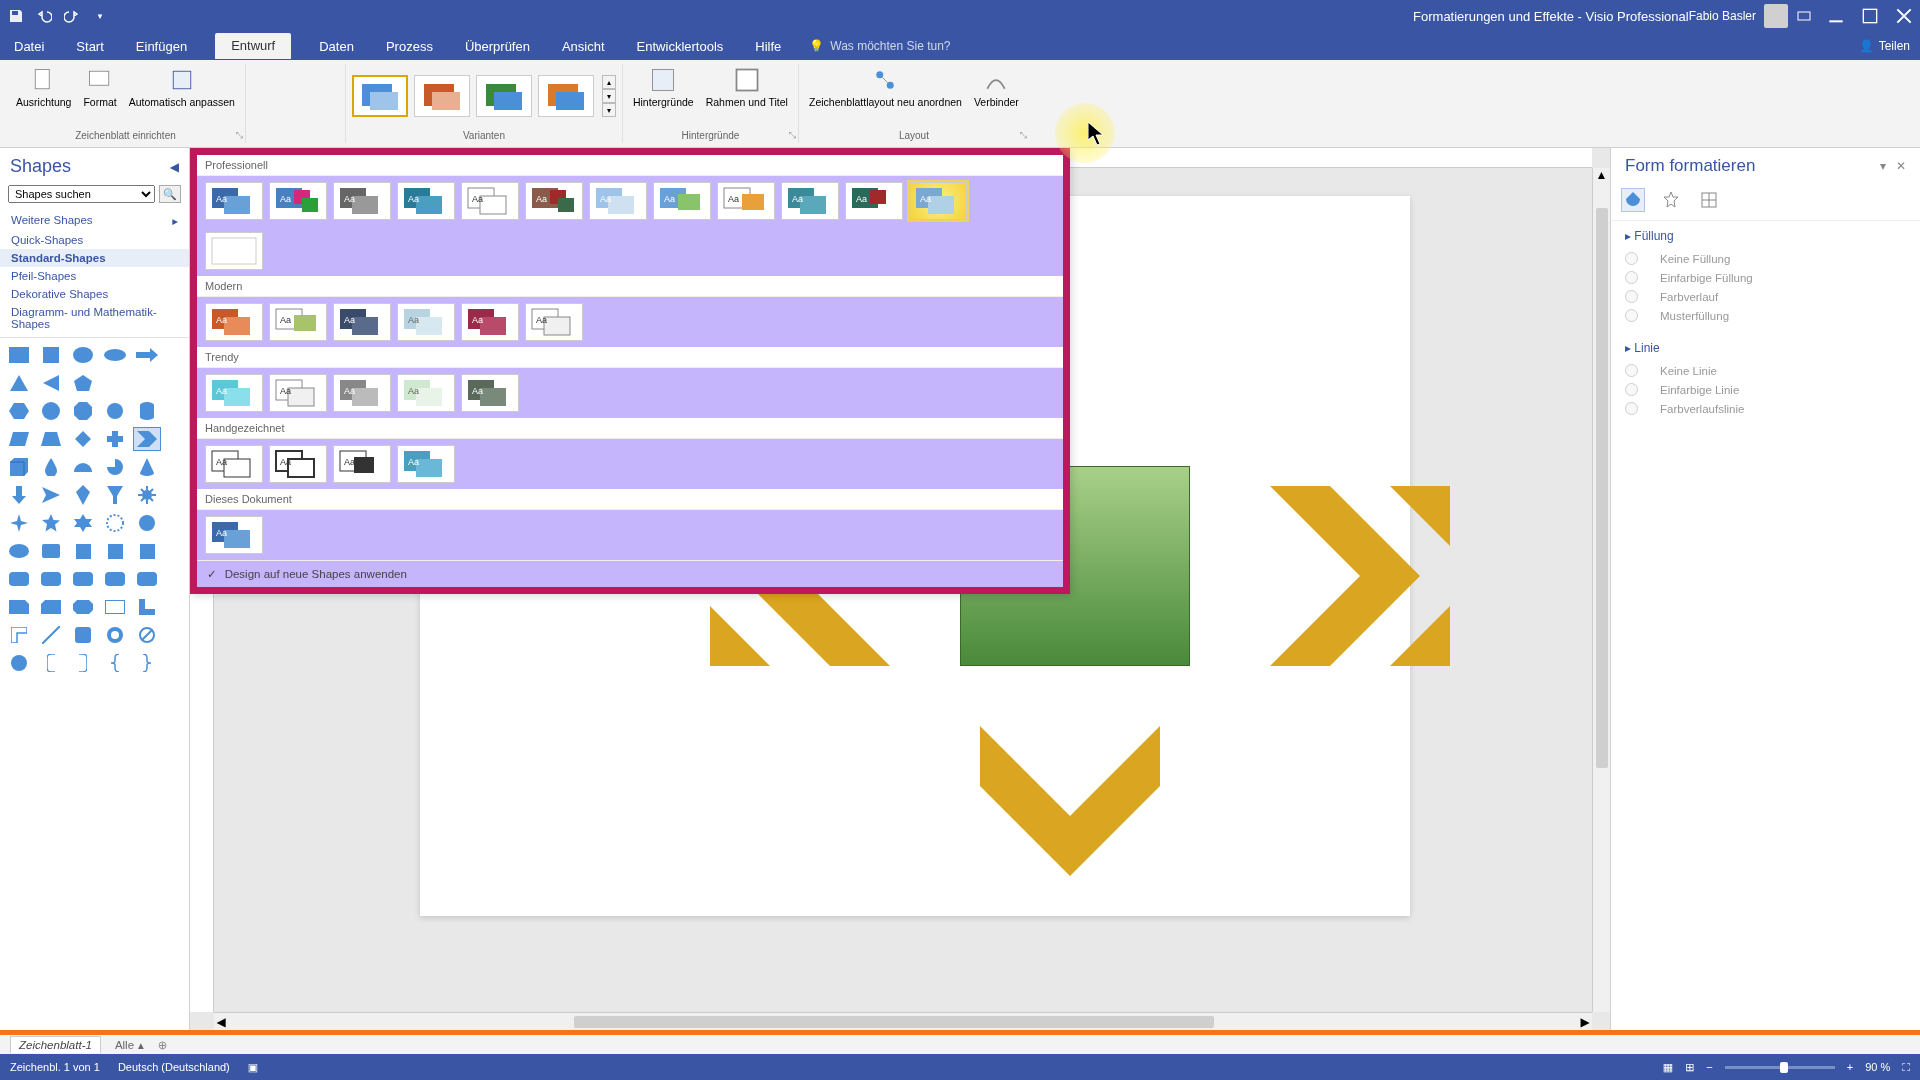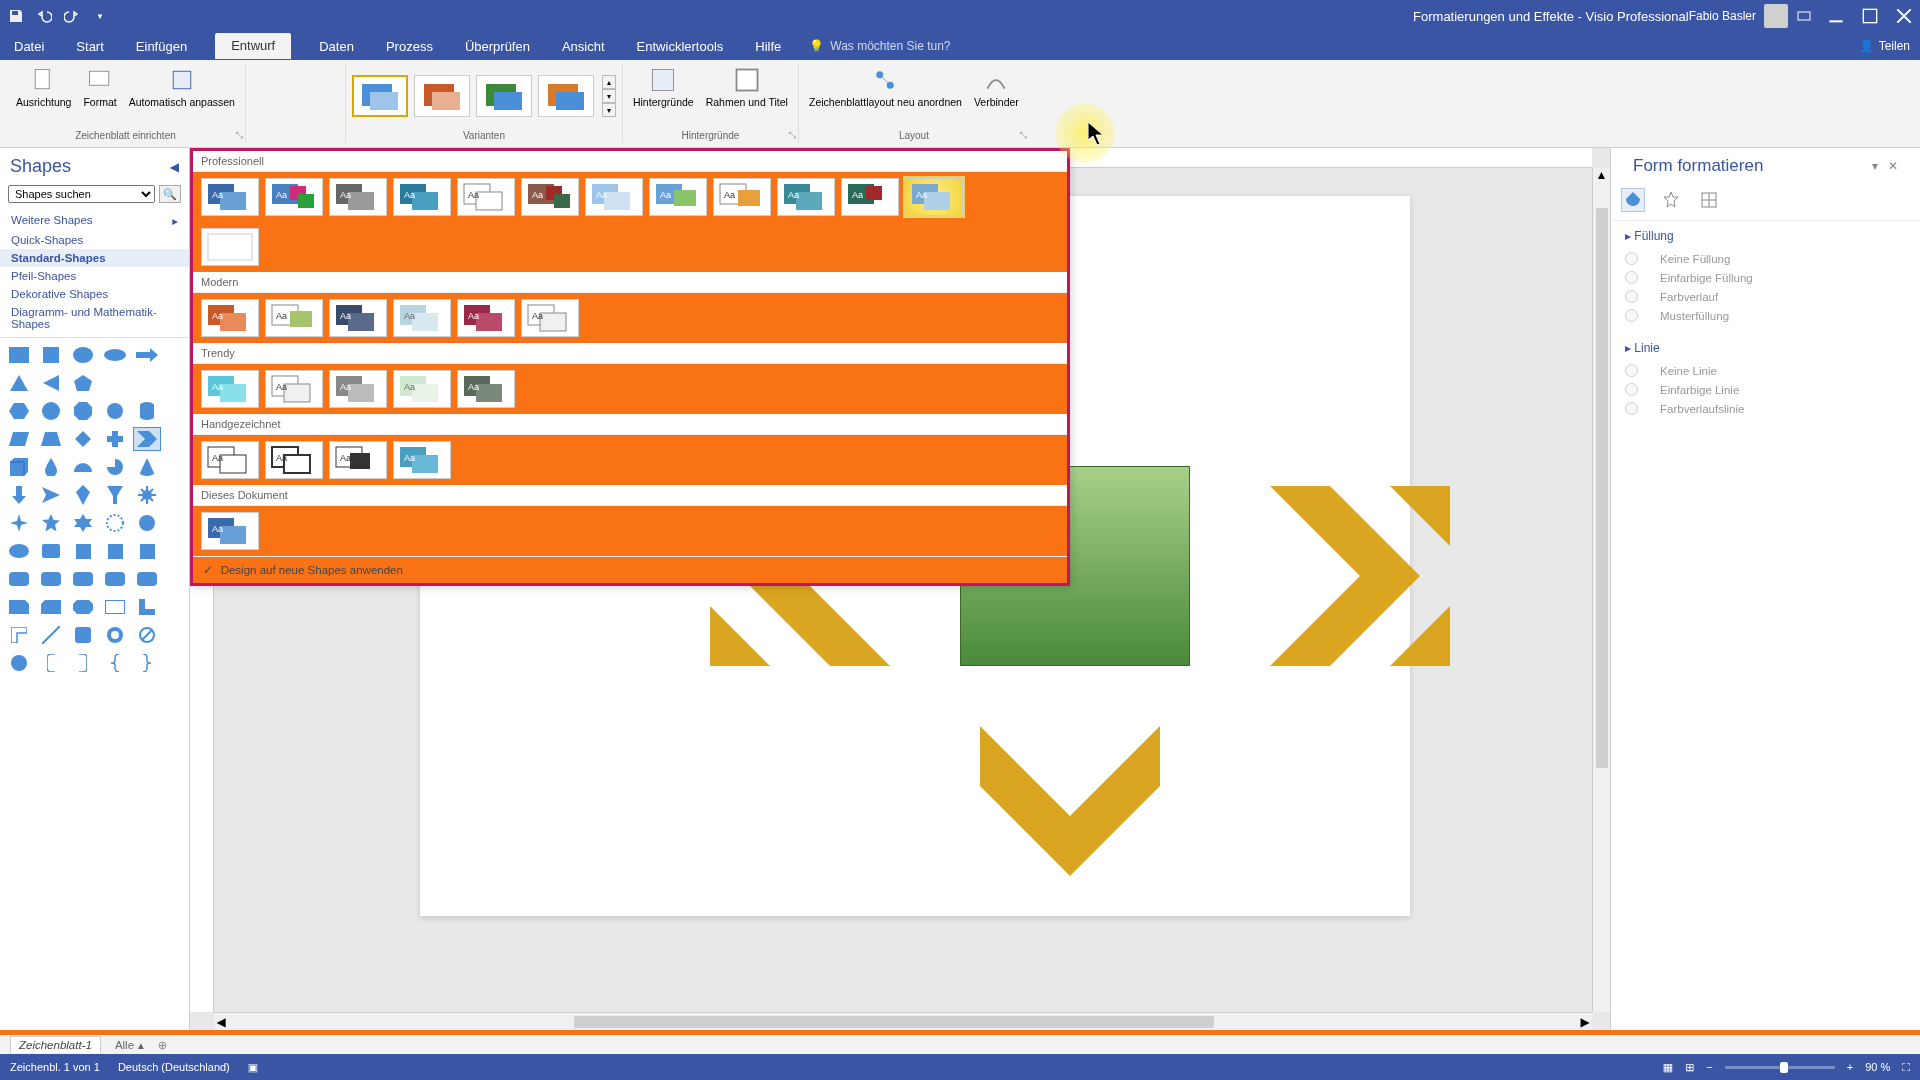--- a/index.html
+++ b/index.html
@@ -37,39 +37,39 @@
 .search-row select{flex:1;font-size:11px;padding:1px 2px}
 .search-row button{width:22px;border:1px solid #aaa;background:#f0f0f0;cursor:pointer;font-size:11px}
 .cat-list{padding:4px 0;border-bottom:1px solid #e0e0e0}
 .cat-item{padding:3px 11px;font-size:11.5px;color:#3955a3;cursor:pointer;display:flex;align-items:flex-start;justify-content:space-between}
 .cat-item.bold{font-weight:bold;background:#e8eef8}
 .shape-grid{padding:6px;display:grid;grid-template-columns:repeat(5,26px);gap:6px 6px}
 .shape-cell{width:26px;height:22px;display:flex;align-items:center;justify-content:center;cursor:pointer}
 .shape-cell svg{fill:#4a8fd8}
 .shape-cell.sel{background:#cfe0f5;outline:1px solid #4a8fd8}
 .canvas-area{flex:1;position:relative;background:#e8e8e8;overflow:hidden}
-.theme-dropdown{position:absolute;left:0;top:0;width:880px;background:#f97316;border:3px solid #be185d;box-shadow:2px 2px 8px rgba(0,0,0,.15);z-index:50}
+.theme-dropdown{position:absolute;left:0;top:0;width:880px;background:#c4b5fd;border:7px solid #be185d;box-shadow:2px 2px 8px rgba(0,0,0,.15);z-index:50}
 .theme-section-label{background:#fff;color:#666;font-size:11px;padding:4px 8px;border-bottom:1px solid #eee}
 .theme-row{display:flex;gap:6px;padding:6px 8px;flex-wrap:wrap}
 .theme-thumb{width:58px;height:38px;border:1px solid #ccc;background:#fff;cursor:pointer;position:relative;display:flex;align-items:center;justify-content:center;font-size:9px;color:#555}
 .theme-thumb.hover{outline:2px solid #f0d060;background:#fdf3bf}
 .theme-thumb.highlight{background:radial-gradient(circle,#fdf08a,#f3d33a)}
 .theme-apply{display:flex;align-items:center;gap:8px;padding:6px 10px;border-top:1px solid #eee;font-size:11.5px;color:#444}
 .ruler-h{position:absolute;top:0;left:24px;right:18px;height:20px;background:#fff;border-bottom:1px solid #ccc;font-size:8px;color:#888;overflow:hidden;white-space:nowrap}
 .ruler-h span{display:inline-block;width:34px;text-align:center;border-left:1px solid #ddd;padding-top:6px}
 .ruler-v{position:absolute;top:20px;left:0;width:24px;bottom:18px;background:#fff;border-right:1px solid #ccc;font-size:8px;color:#888}
 .ruler-v span{display:block;height:34px;text-align:center;border-top:1px solid #ddd;writing-mode:vertical-rl}
 .page{position:absolute;left:230px;top:48px;width:990px;height:720px;background:#fff;box-shadow:0 2px 6px rgba(0,0,0,.15)}
 .chev{position:absolute}
 .scroll-h{position:absolute;bottom:0;left:24px;right:18px;height:18px;background:#f0f0f0;border-top:1px solid #ccc;display:flex;align-items:center}
 .scroll-h .thumb{position:absolute;left:360px;width:640px;height:12px;background:#cfcfcf;top:3px;border-radius:2px}
 .scroll-v{position:absolute;top:20px;right:0;width:18px;bottom:18px;background:#f0f0f0;border-left:1px solid #ccc}
 .scroll-v .thumb{position:absolute;top:40px;height:560px;width:12px;left:3px;background:#cfcfcf;border-radius:2px}
 .format-panel{width:310px;border-left:1px solid #d0d0d0;background:#fff;display:flex;flex-direction:column}
-.fp-hdr{display:flex;align-items:center;justify-content:space-between;padding:8px 22px}
+.fp-hdr{display:flex;align-items:center;justify-content:space-between;padding:8px 14px}
 .fp-hdr h2{font-size:17px;color:#3955a3;font-weight:normal}
 .fp-icons{display:flex;gap:14px;padding:4px 10px 8px;border-bottom:1px solid #eee}
 .fp-icon{width:24px;height:24px;border:1px solid transparent;display:flex;align-items:center;justify-content:center;cursor:pointer}
 .fp-icon.active{border:1px solid #b0c4e8;background:#e8eef8}
 .fp-section{padding:8px 14px}
 .fp-section-title{color:#3955a3;font-size:12px;margin-bottom:6px;cursor:pointer}
 .fp-opt{display:flex;align-items:center;gap:22px;font-size:11.5px;color:#999;padding:3px 0}
 .fp-opt input{margin:0}
 .tabsbar{height:24px;background:#f3f3f3;border-top:5px solid #f97316;display:flex;align-items:center;padding:0 10px;gap:14px;font-size:11.5px}
 .sheet-tab{font-style:italic;color:#444;padding:2px 8px;background:#fff;border:1px solid #ccc;border-bottom:none}

